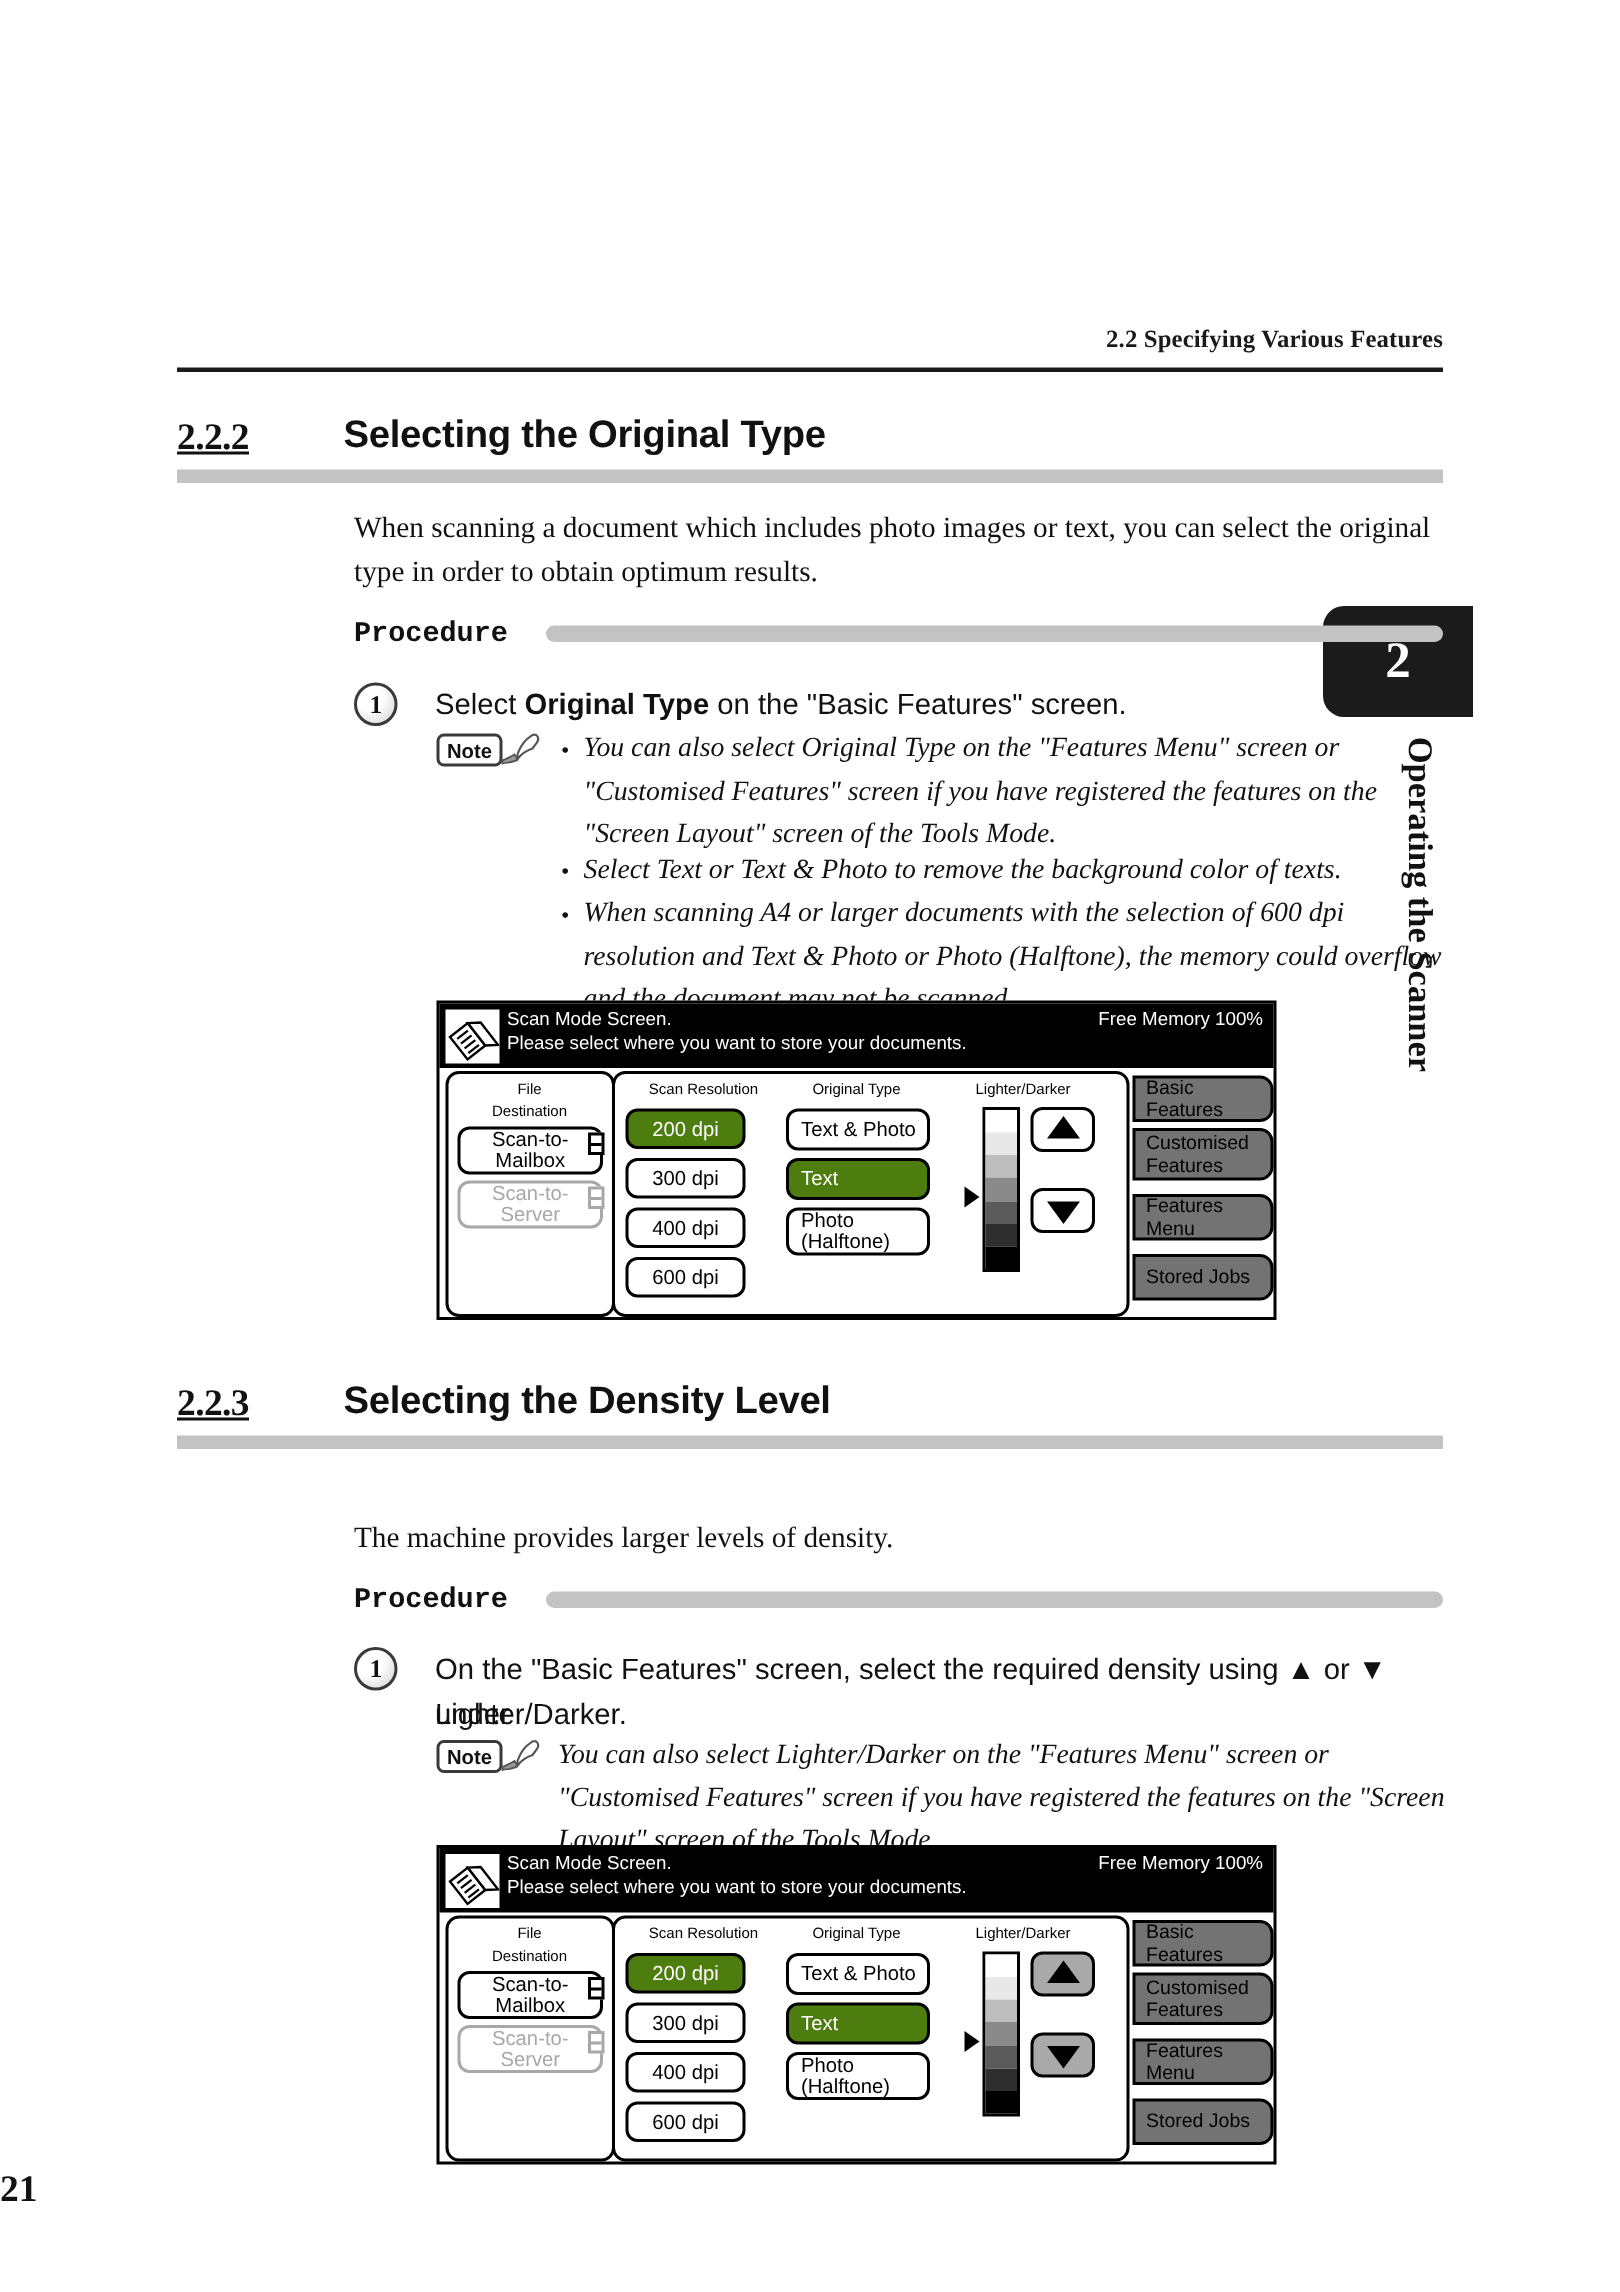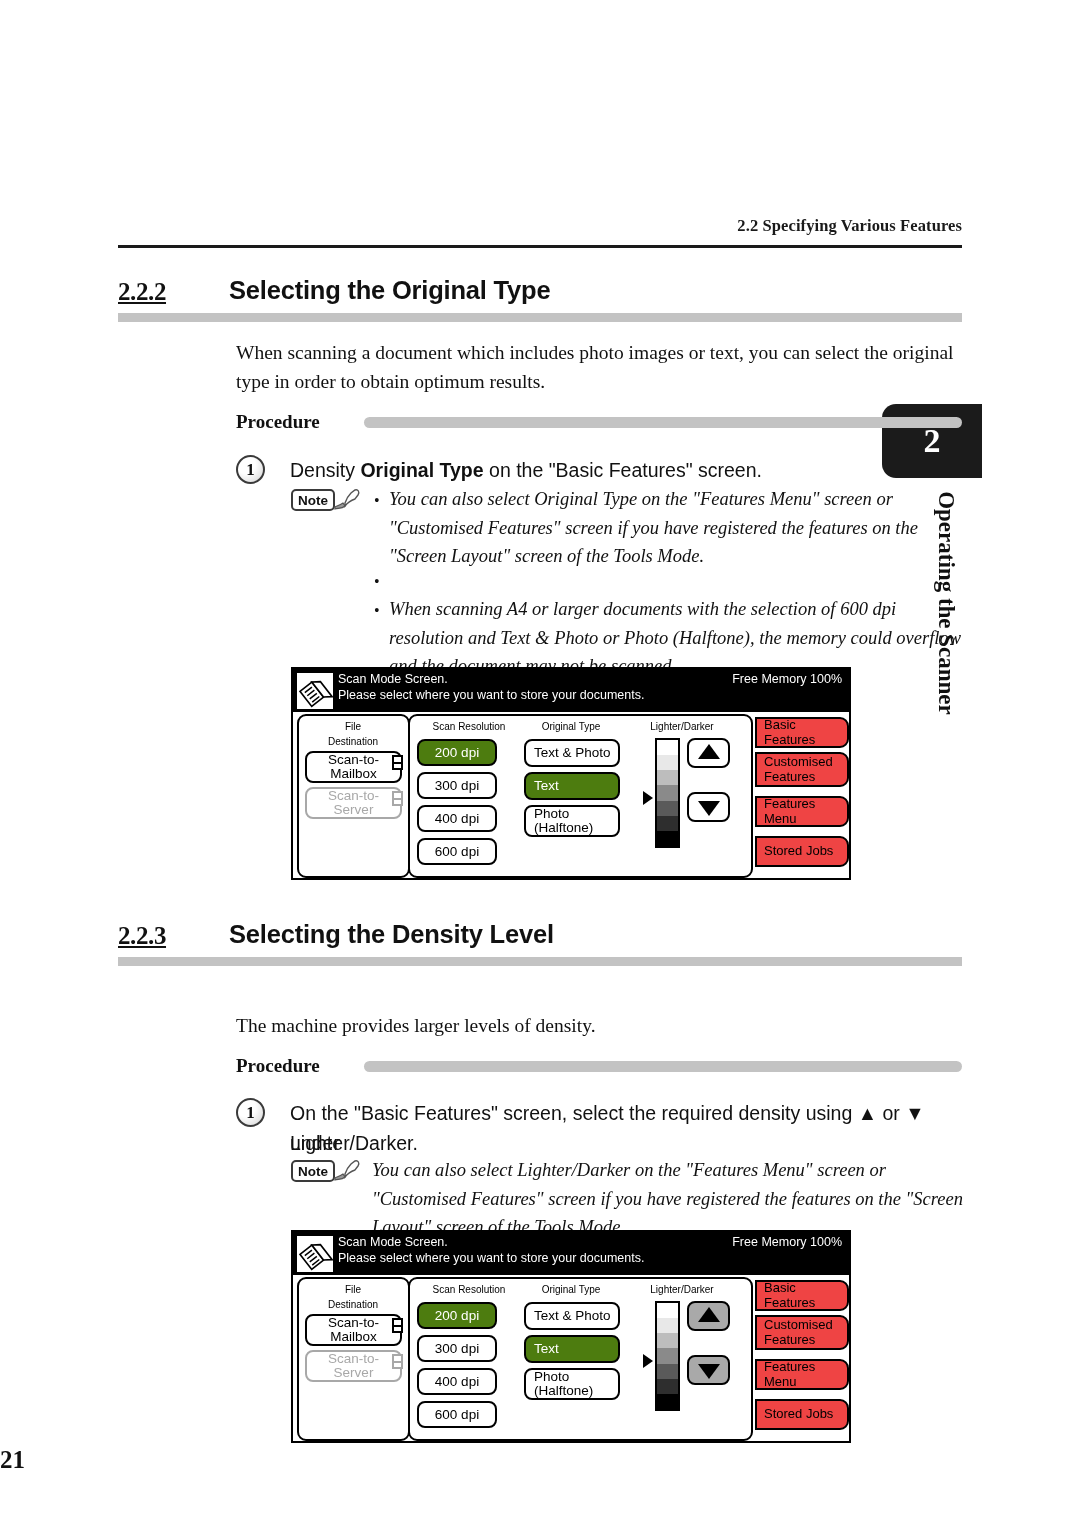--- a/index.html
+++ b/index.html
@@ -43,21 +43,21 @@
   
   .body-p{
     position:absolute;left:236px;
     font-family:"Liberation Serif",serif;
     font-size:19.5px;color:#111;line-height:29px;width:730px;
   }
 
   
   .proc-label{
     position:absolute;left:236px;
-    font-family:Liberation Serif, serif;
+    font-family:Liberation Mono, monospace;
     font-weight:bold;font-size:19px;color:#111;
   }
   .proc-bar{
     position:absolute;height:11px;border-radius:6px;background:#c3c3c3;
   }
 
   
   .step-num{
     position:absolute;width:29px;height:29px;border-radius:50%;
     border:2px solid #3a3a3a;
@@ -208,21 +208,21 @@
   }
   .arw.down .tri{
     transform:translate(-50%,-40%);
     border-left:11px solid transparent;border-right:11px solid transparent;
     border-top:15px solid #000;
   }
 
   
   .rtab{
     position:absolute;left:462px;box-sizing:border-box;
-    border:2px solid #000;border-radius:0 9px 9px 0;background:#ef4444;
+    border:2px solid #000;border-radius:0 9px 9px 0;background:#737373;
     font-family:"Liberation Sans",sans-serif;font-size:13px;color:#000;
     display:flex;align-items:center;padding-left:7px;line-height:14.5px;
     width:94px;
   }
 </style>
 </head>
 <body>
 
 <div class="page">
 
@@ -238,32 +238,33 @@
     <div class="sec-title">Selecting the Original Type</div>
     <div class="sec-bar" style="top:35px;"></div>
   </div>
 
   <div class="body-p" style="top:338px;">When scanning a document which includes photo images or text, you can select the original type in order to obtain optimum results.</div>
 
   <div class="proc-label" style="top:411px;">Procedure</div>
   <div class="proc-bar" style="left:364px;top:417px;width:598px;"></div>
 
   <div class="step-num" style="left:236px;top:455px;">1</div>
-  <div class="step-text" style="left:290px;top:455px;width:680px;"><span>Density </span><b>Original Type</b><span> on the "Basic Features" screen.</span></div>
+  <div class="step-text" style="left:290px;top:455px;width:680px;"><span>Select </span><b>Original Type</b><span> on the "Basic Features" screen.</span></div>
 
   <div class="note-badge" style="left:291px;top:489px;">Note</div>
   <svg class="note-pen" style="left:333px;top:487px;" viewBox="0 0 30 26">
     <path d="M12 19 C15 15, 19 13, 22 12 L25 8 C27 5, 25 2, 22 3 L18 6 C15 9, 13 13, 12 16 Z" fill="#ffffff" stroke="#555" stroke-width="1.4"></path>
     <path d="M2 22 C5 21, 9 22, 12 19 L10 16 C7 18, 4 19, 2 20 Z" fill="#9a9a9a" stroke="#555" stroke-width="1.2"></path>
   </svg>
 
   <div class="bullet" style="left:374px;top:487px;">•</div>
   <div class="note-text" style="left:389px;top:485px;width:575px;">You can also select Original Type on the "Features Menu" screen or "Customised Features" screen if you have registered the features on the "Screen Layout" screen of the Tools Mode.</div>
 
   <div class="bullet" style="left:374px;top:568px;">•</div>
+  <div class="note-text" style="left:389px;top:566px;width:580px;">Select Text or Text &amp; Photo to remove the background color of texts.</div>
 
   <div class="bullet" style="left:374px;top:597px;">•</div>
   <div class="note-text" style="left:389px;top:595px;width:578px;">When scanning A4 or larger documents with the selection of 600 dpi resolution and Text &amp; Photo or Photo (Halftone), the memory could overflow and the document may not be scanned.</div>
 
   <div class="panel" style="left:291px;top:667px;">
     <div class="panel-header">
       <div class="panel-icon">
         <svg viewBox="0 0 36 36" width="36" height="36">
           <g transform="rotate(-38 18 18)">
             <rect x="6" y="9" width="15" height="19" fill="#fff" stroke="#000" stroke-width="1.6"></rect>

